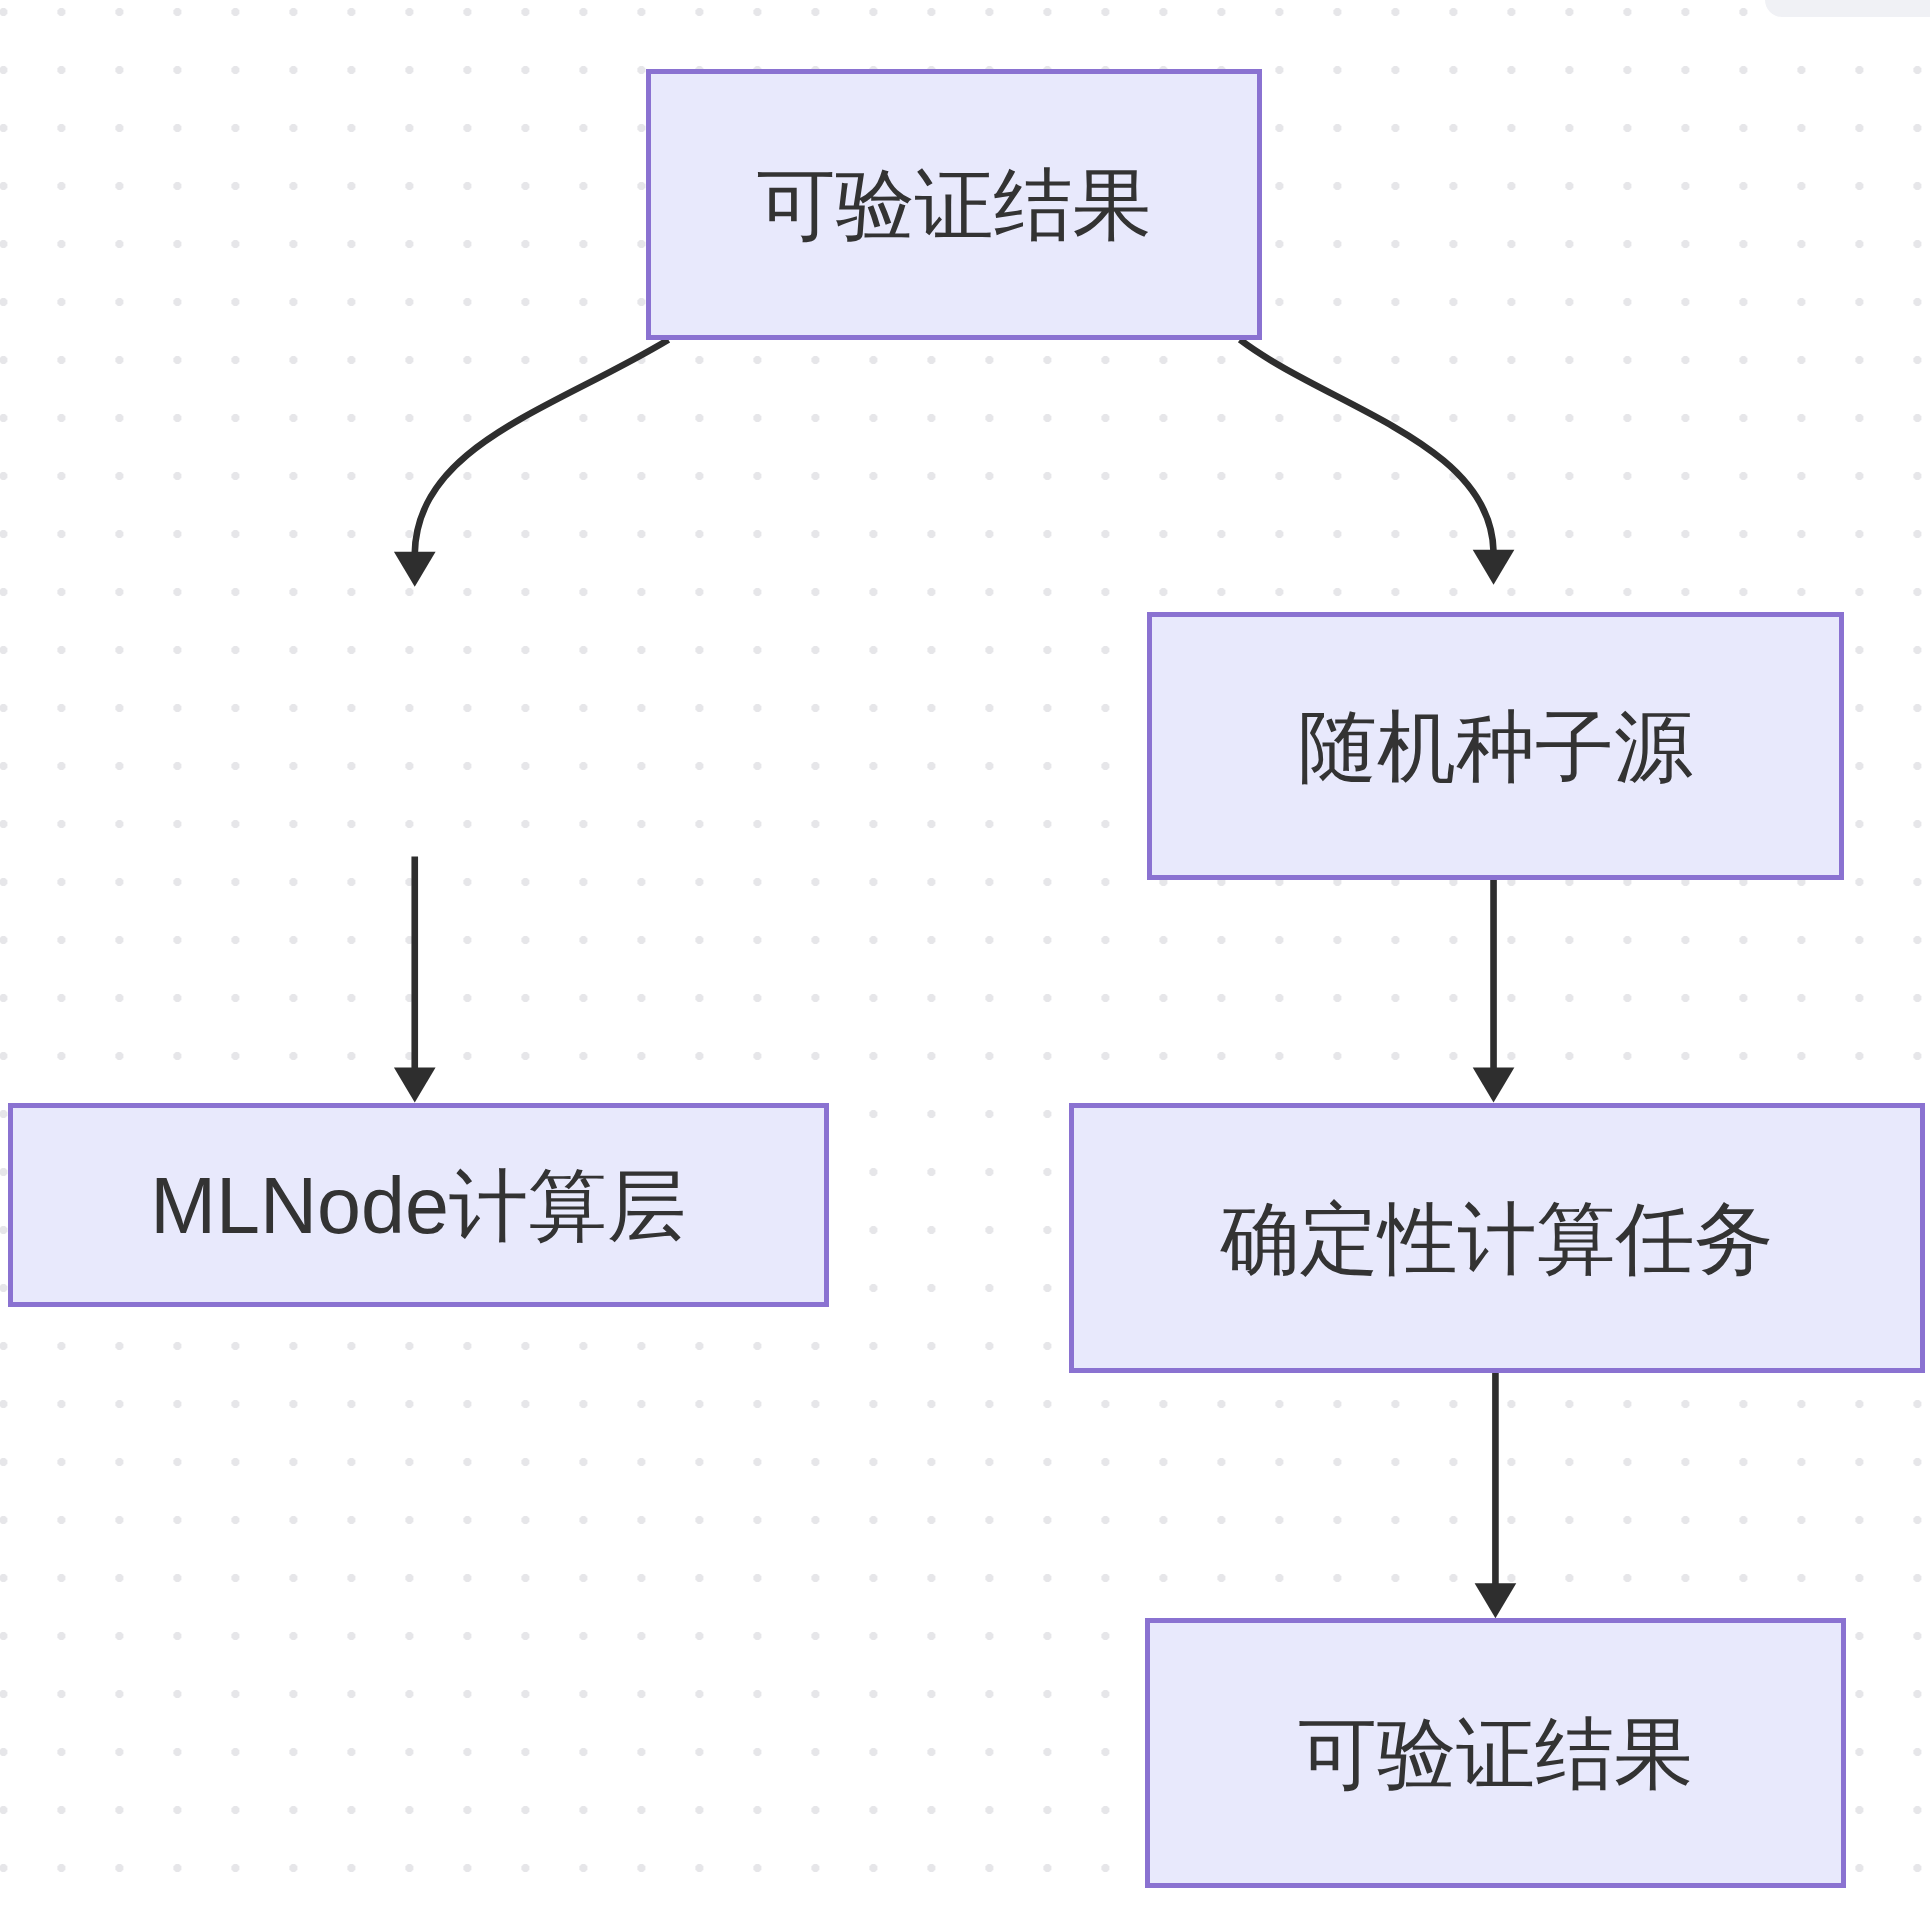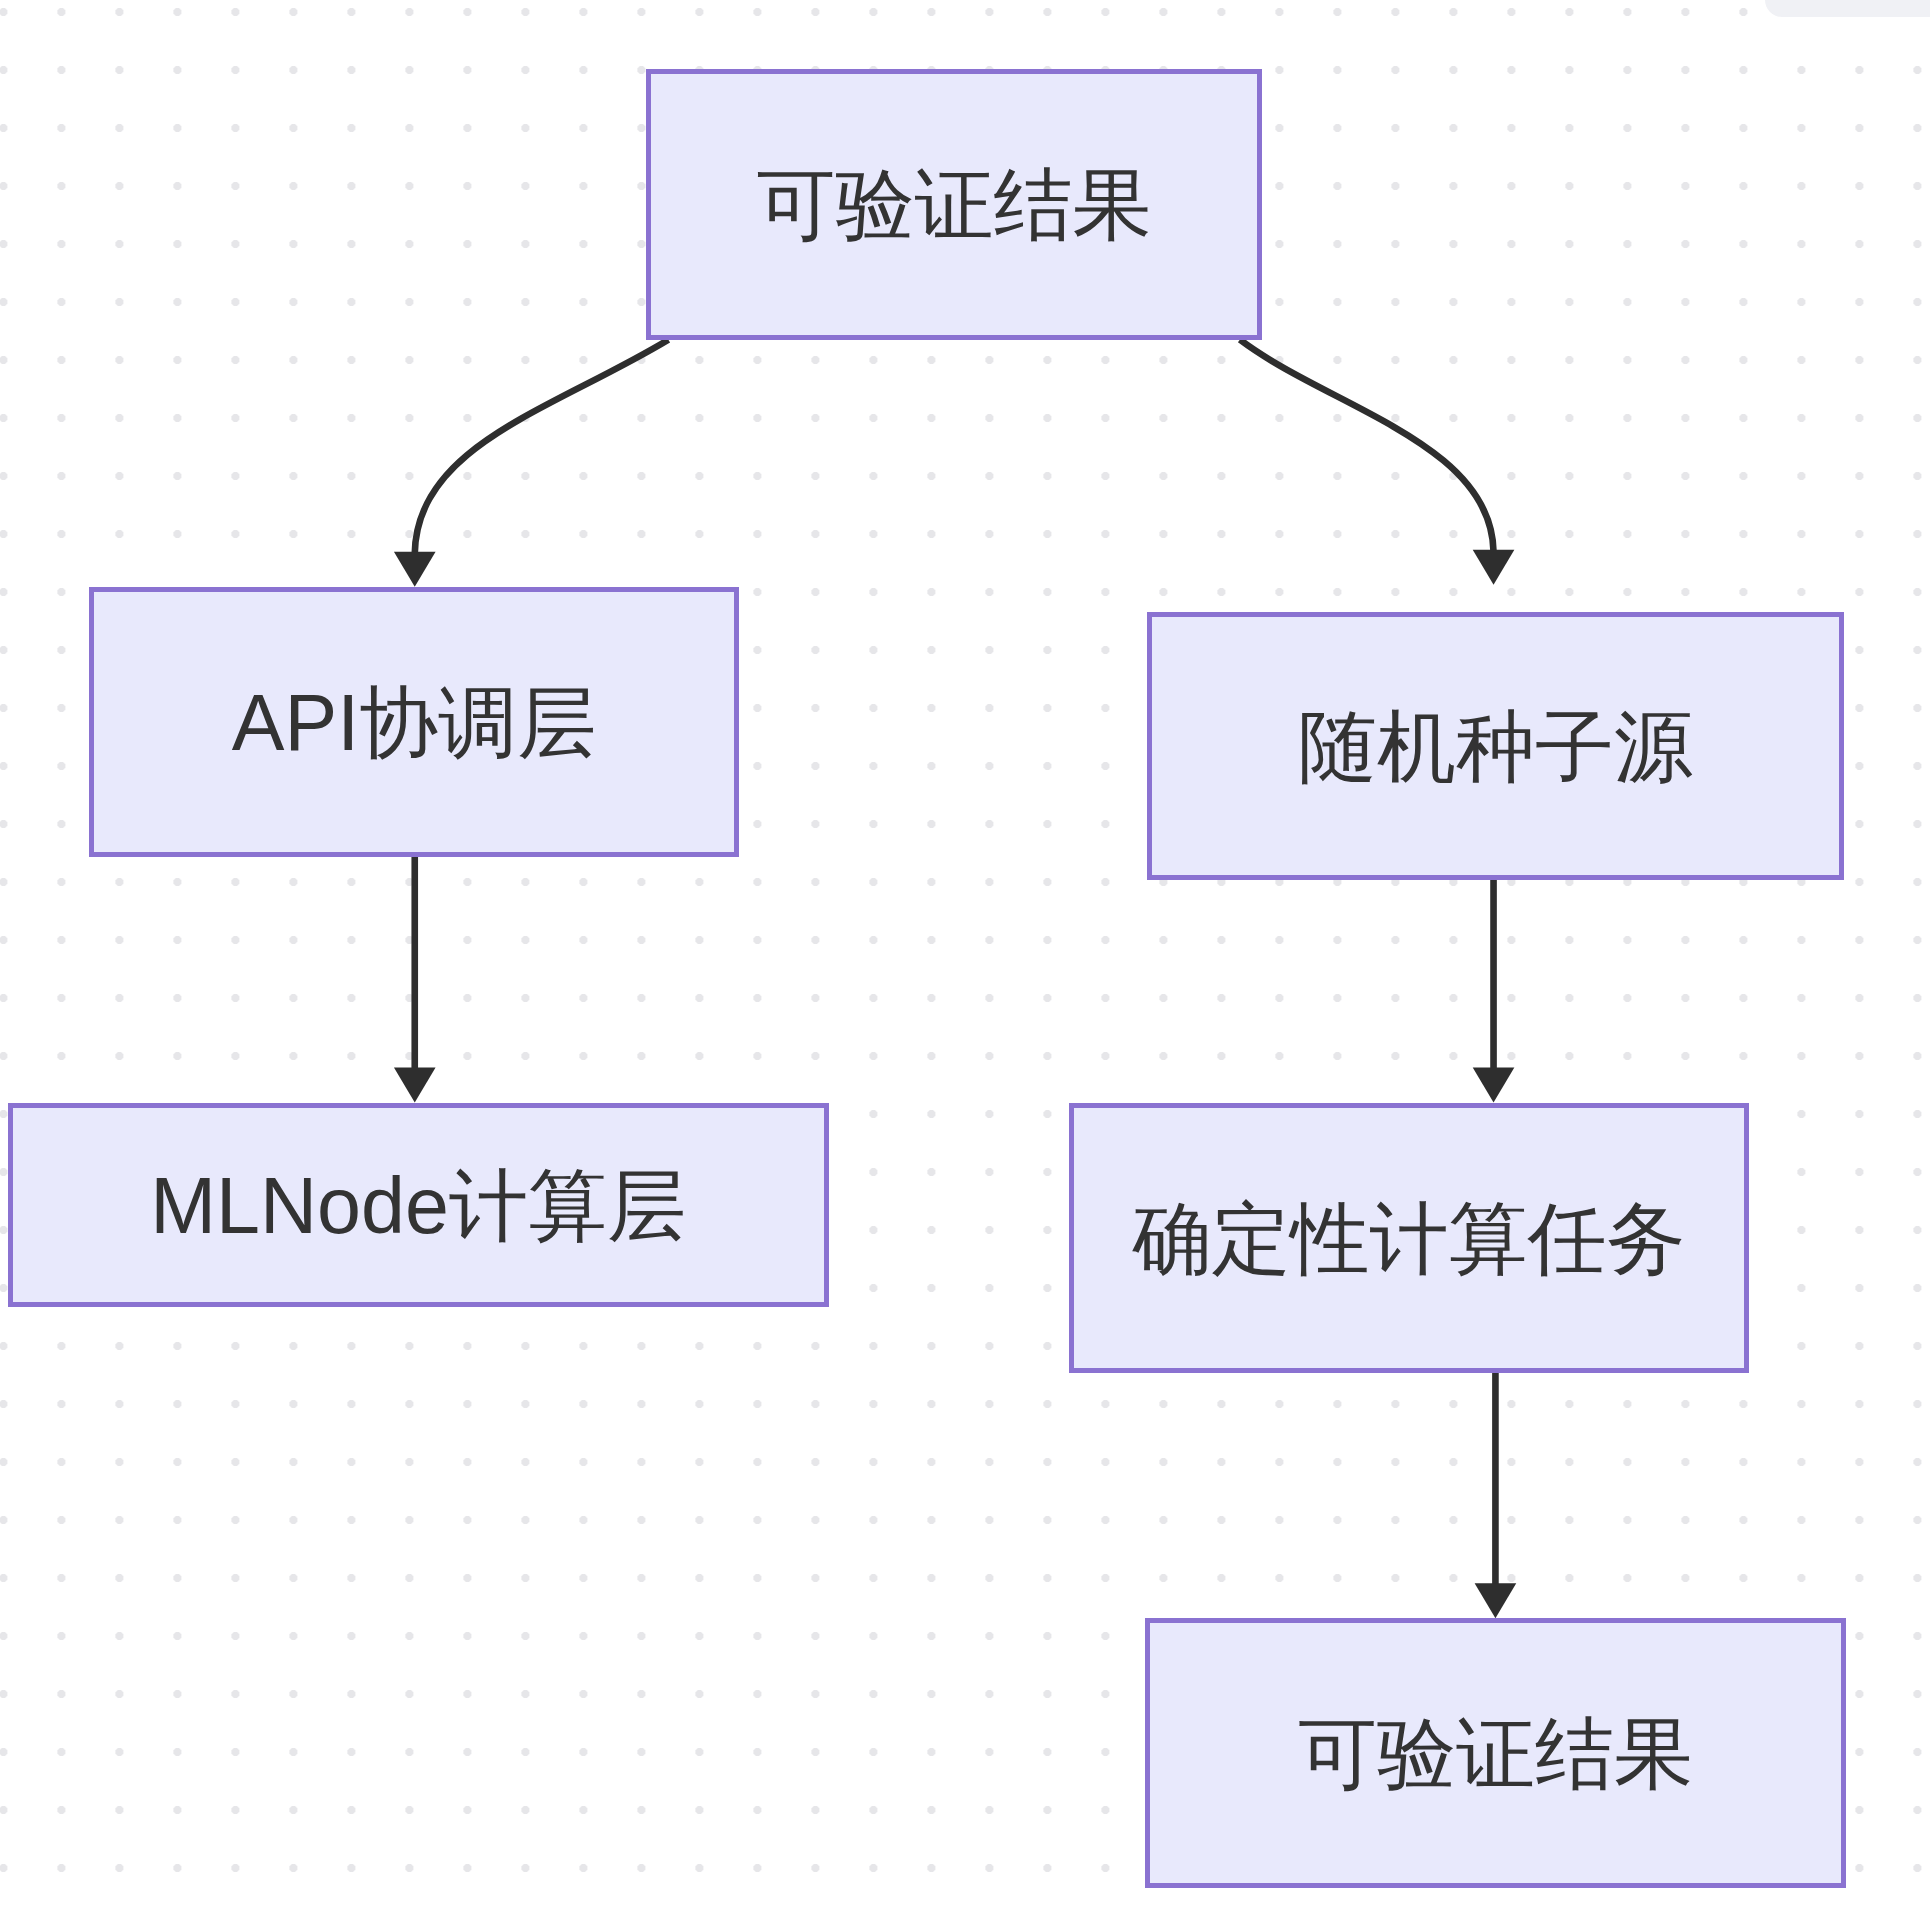--- a/index.html
+++ b/index.html
@@ -32,21 +32,21 @@
   .node-label {
     color:var(--text);
     font-size:79px;
     line-height:1;
     white-space:nowrap;
   }
   .node-blockchain    { left:646px;  top:69px;   width:616px; height:271px; }
   .node-api           { left:89px;   top:587px;  width:650px; height:270px; }
   .node-mlnode        { left:7.6px;    top:1103px; width:821px; height:204px; }
   .node-seed          { left:1147px; top:612px;  width:697px; height:268px; }
-  .node-deterministic { left:1069px; top:1103px; width:680px; height:270px; }
+  .node-deterministic { left:1069px; top:1103px; width:856px; height:270px; }
   .node-verifiable    { left:1145px; top:1618px; width:701px; height:270px; }
   .corner-panel {
     position:absolute; top:0; right:0;
     width:166px; height:17px;
     background:var(--corner);
     border-bottom-left-radius:19px;
   }
 </style>
 </head>
 <body>
@@ -78,23 +78,20 @@
     <g>
       <path class="edge-path" d="M 1580 1450 L 1580 1675"></path>
       <polygon class="edge-arrowhead" points="1558,1673 1602,1673 1580,1710"></polygon>
     </g>
   </svg>
 
   <div class="node node-blockchain">
     <span class="node-label">可验证结果</span>
   </div>
 
-  <div class="node node-api">
-    <span class="node-label">API协调层</span>
-  </div>
 
   <div class="node node-mlnode">
     <span class="node-label">MLNode计算层</span>
   </div>
 
   <div class="node node-seed">
     <span class="node-label">随机种子源</span>
   </div>
 
   <div class="node node-deterministic">

